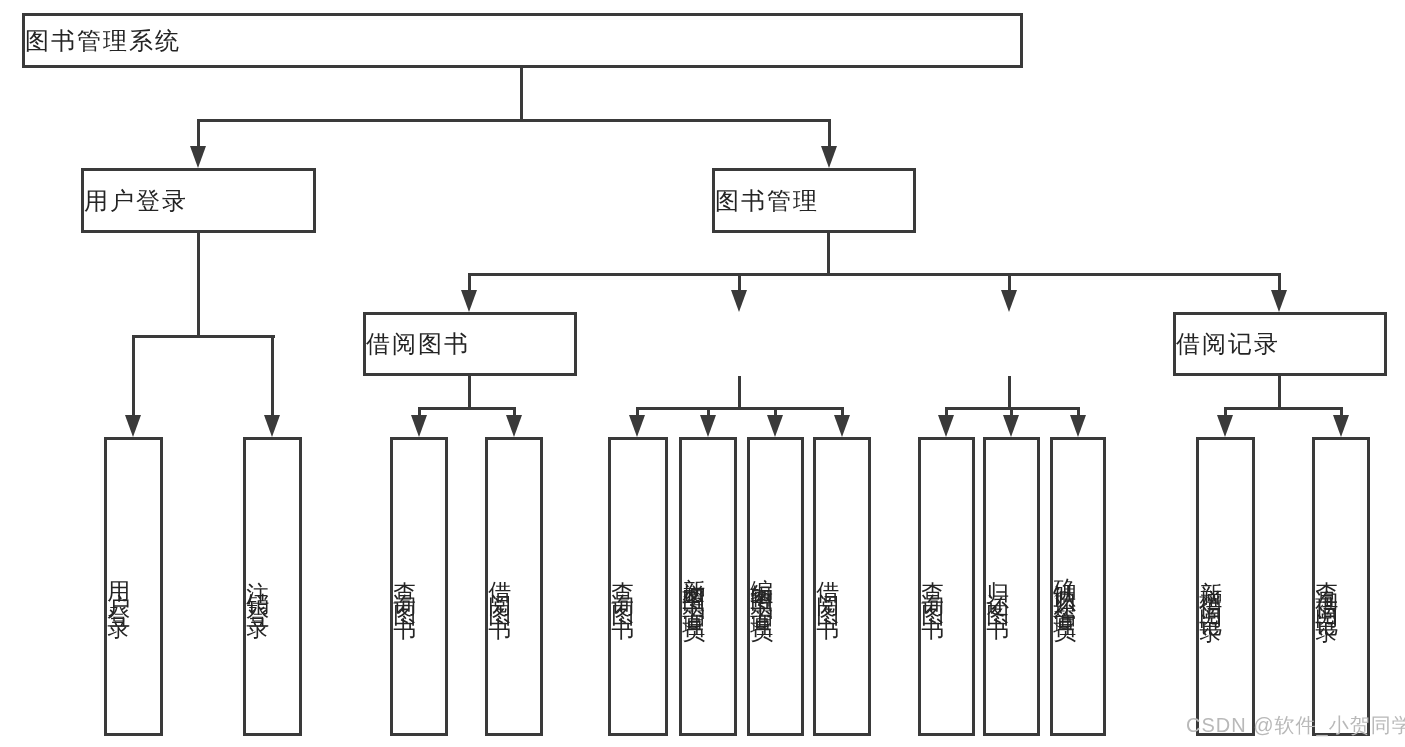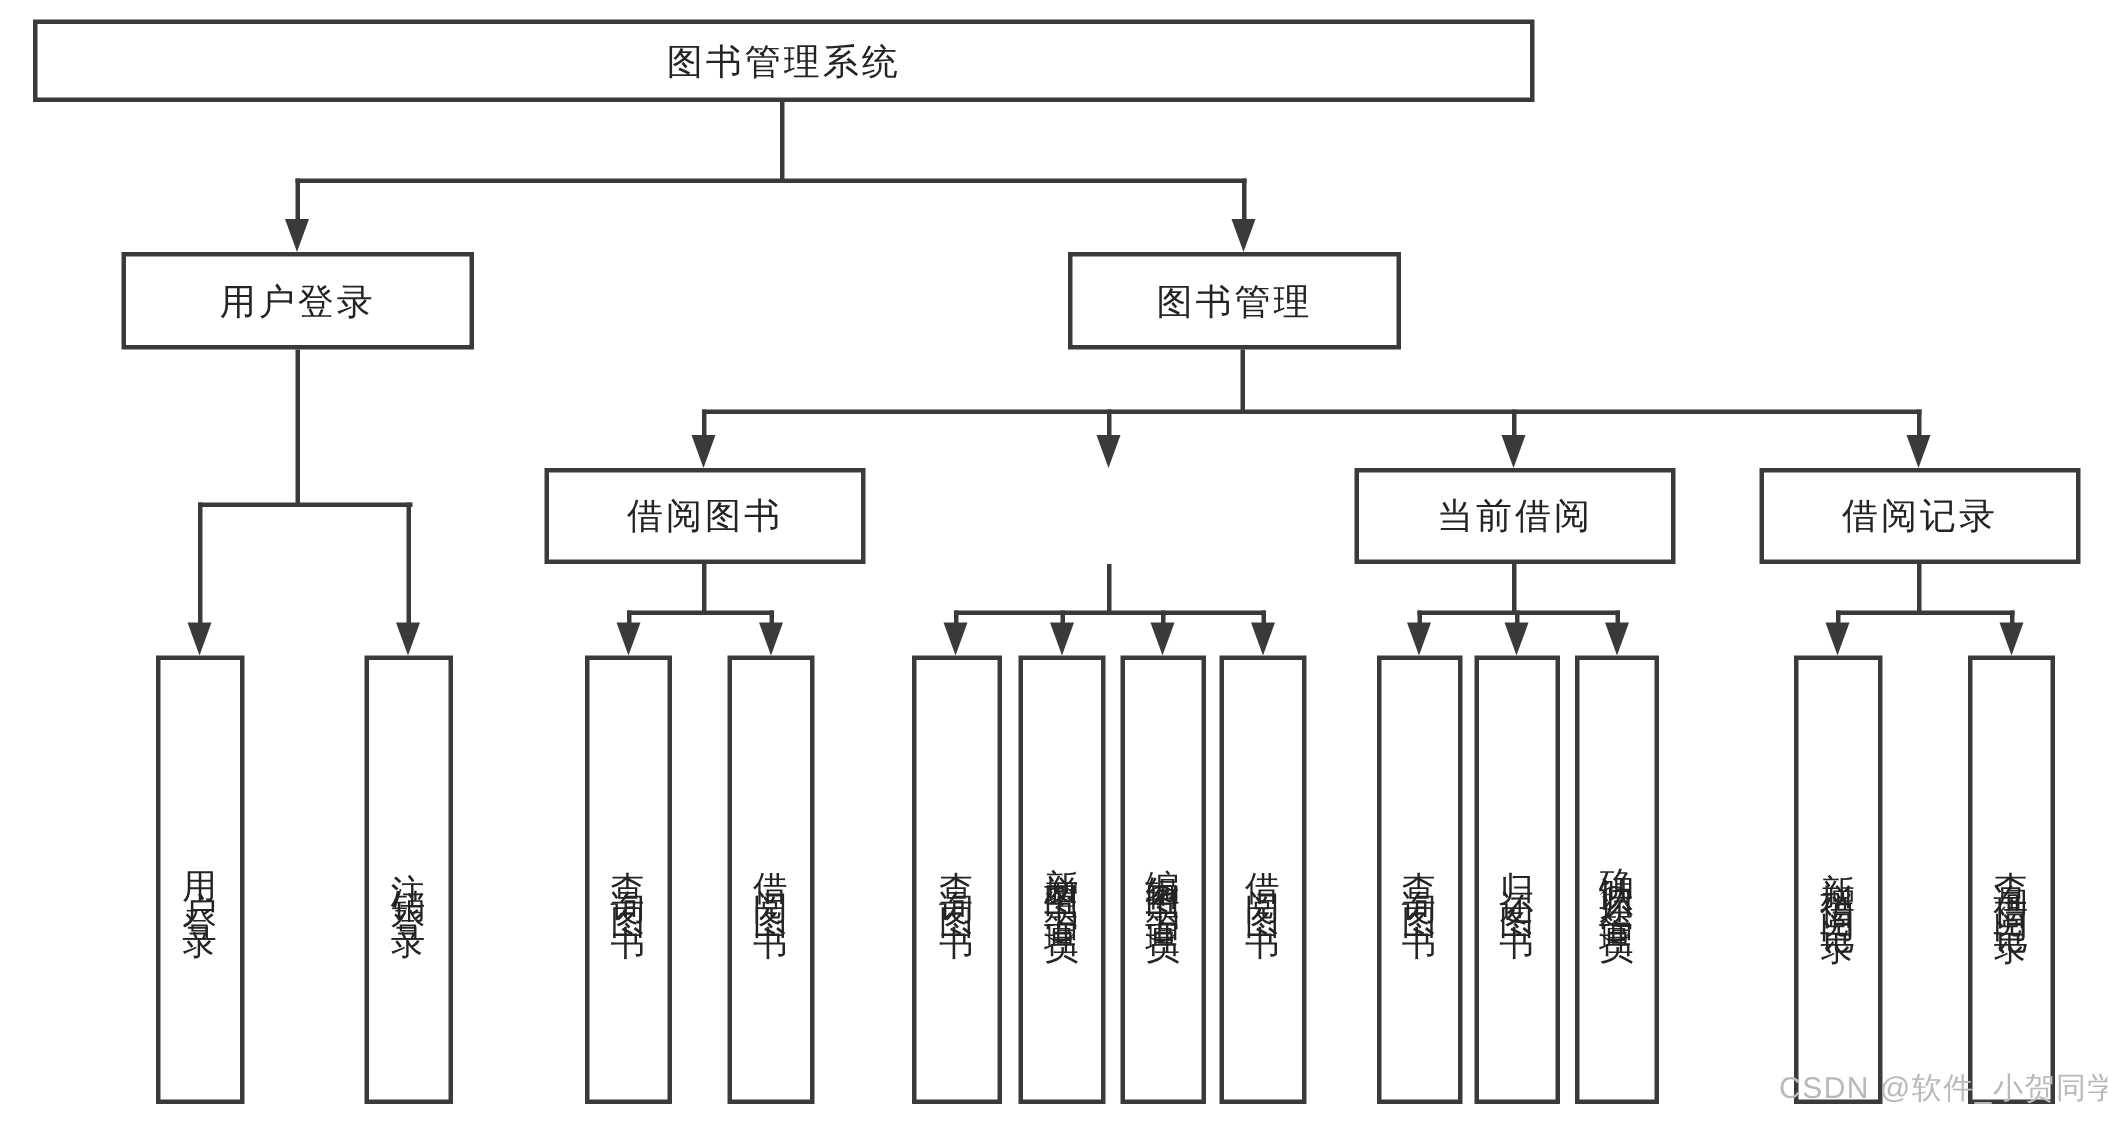--- a/index.html
+++ b/index.html
@@ -2,21 +2,21 @@
 <html><head>
 <meta charset="utf-8">
 <style>
   html,body{margin:0;padding:0;background:#ffffff;}
   #stage{
     position:relative;width:1405px;height:747px;background:#ffffff;overflow:hidden;
     font-family:"Liberation Sans","DejaVu Sans",sans-serif;color:#222222;
   }
   .box{
     position:absolute;box-sizing:border-box;background:#ffffff;
-    border:3px solid #3a3a3a;display:flex;align-items:center;justify-content:center;
+    border:3px solid #3a3a3a;display:flex;align-items:center;justify-content:flex-start;
     font-size:24px;color:#242424;letter-spacing:2px;
   }
   .vbox{font-size:23px;}
   .vtext{writing-mode:vertical-rl;text-orientation:mixed;letter-spacing:8px;line-height:1.05;}
   .ls12{letter-spacing:12px;}
   .ls6{letter-spacing:6px;}
   .ln{position:absolute;background:#3a3a3a;}
   .ah{
     position:absolute;width:0;height:0;
     border-left:8px solid transparent;border-right:8px solid transparent;
@@ -39,21 +39,21 @@
   <div class="ln" style="left:520px;top:68px;width:3px;height:53px;"></div>
   <div class="ln" style="left:197px;top:119px;width:634px;height:3px;"></div>
   <div class="ln" style="left:197px;top:119px;width:3px;height:28px;"></div>
   <div class="ah" style="left:190px;top:146px;"></div>
   <div class="ln" style="left:828px;top:119px;width:3px;height:28px;"></div>
   <div class="ah" style="left:821px;top:146px;"></div>
 
   <div class="box" style="left:81px;top:168px;width:235px;height:65px;">
     <span>用户登录</span>
   </div>
-  <div class="box" style="left:712px;top:168px;width:222px;height:65px;">
+  <div class="box" style="left:712px;top:168px;width:204px;height:65px;">
     <span>图书管理</span>
   </div>
 
   <div class="ln" style="left:197px;top:233px;width:3px;height:105px;"></div>
   <div class="ln" style="left:132px;top:335px;width:143px;height:3px;"></div>
   <div class="ln" style="left:132px;top:335px;width:3px;height:82px;"></div>
   <div class="ah" style="left:125px;top:415px;"></div>
   <div class="ln" style="left:271px;top:335px;width:3px;height:82px;"></div>
   <div class="ah" style="left:264px;top:415px;"></div>
 
@@ -63,23 +63,20 @@
   <div class="ah" style="left:461px;top:290px;"></div>
   <div class="ln" style="left:738px;top:273px;width:3px;height:20px;"></div>
   <div class="ah" style="left:731px;top:290px;"></div>
   <div class="ln" style="left:1008px;top:273px;width:3px;height:20px;"></div>
   <div class="ah" style="left:1001px;top:290px;"></div>
   <div class="ln" style="left:1278px;top:273px;width:3px;height:20px;"></div>
   <div class="ah" style="left:1271px;top:290px;"></div>
 
   <div class="box" style="left:363px;top:312px;width:214px;height:64px;">
     <span>借阅图书</span>
-  </div>
-  <div class="box" style="left:903px;top:312px;width:214px;height:64px;">
-    <span>当前借阅</span>
   </div>
   <div class="box" style="left:1173px;top:312px;width:214px;height:64px;">
     <span>借阅记录</span>
   </div>
 
   <div class="ln" style="left:468px;top:376px;width:3px;height:34px;"></div>
   <div class="ln" style="left:418px;top:407px;width:98px;height:3px;"></div>
   <div class="ln" style="left:418px;top:407px;width:3px;height:10px;"></div>
   <div class="ah" style="left:411px;top:415px;"></div>
   <div class="ln" style="left:513px;top:407px;width:3px;height:10px;"></div>

